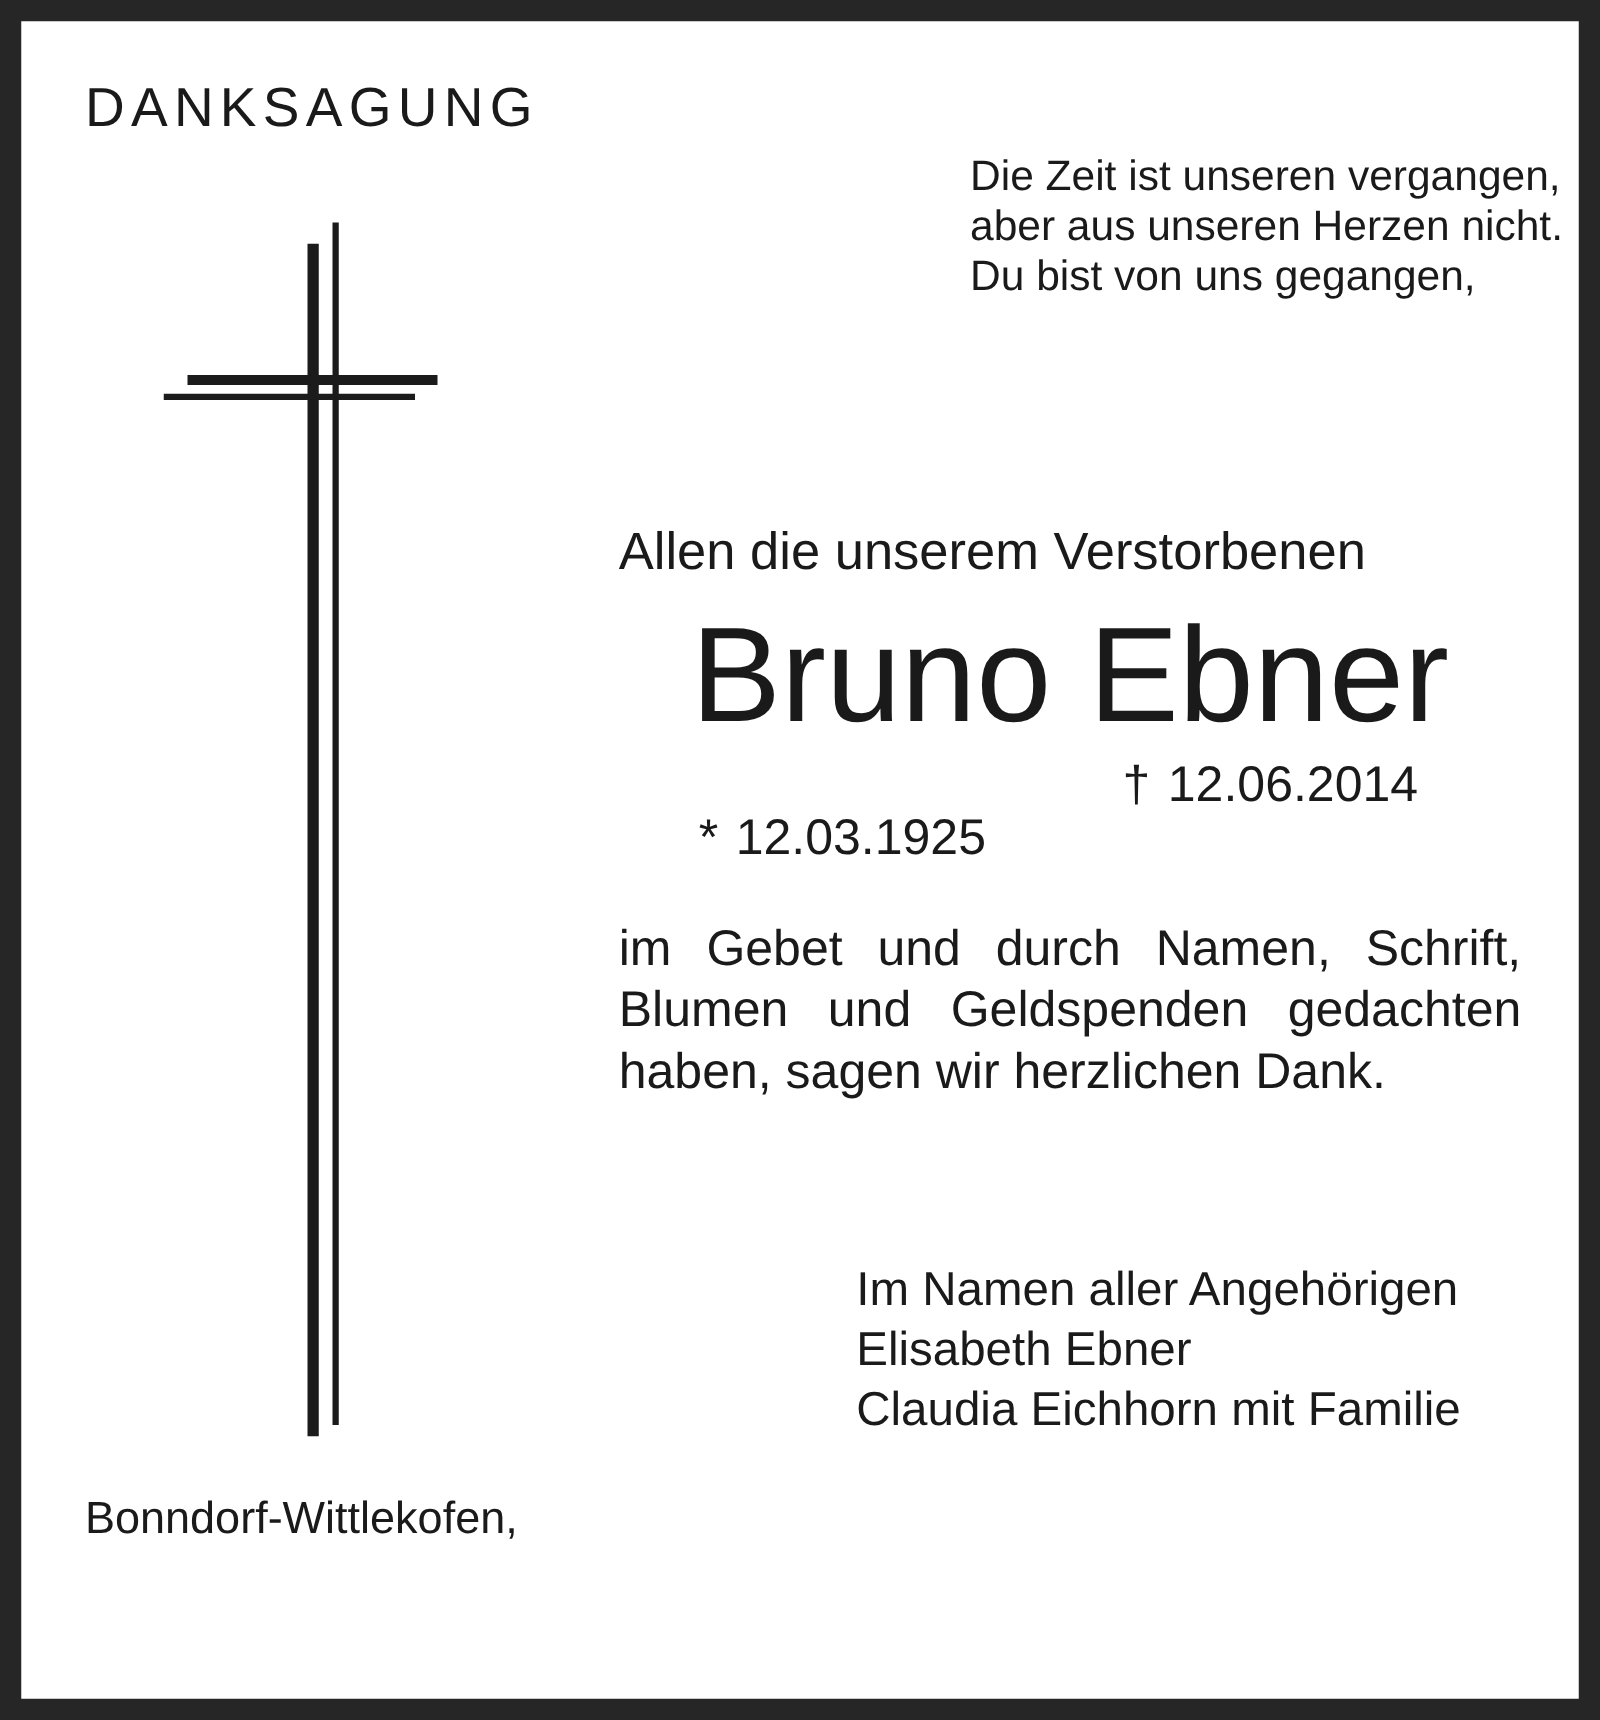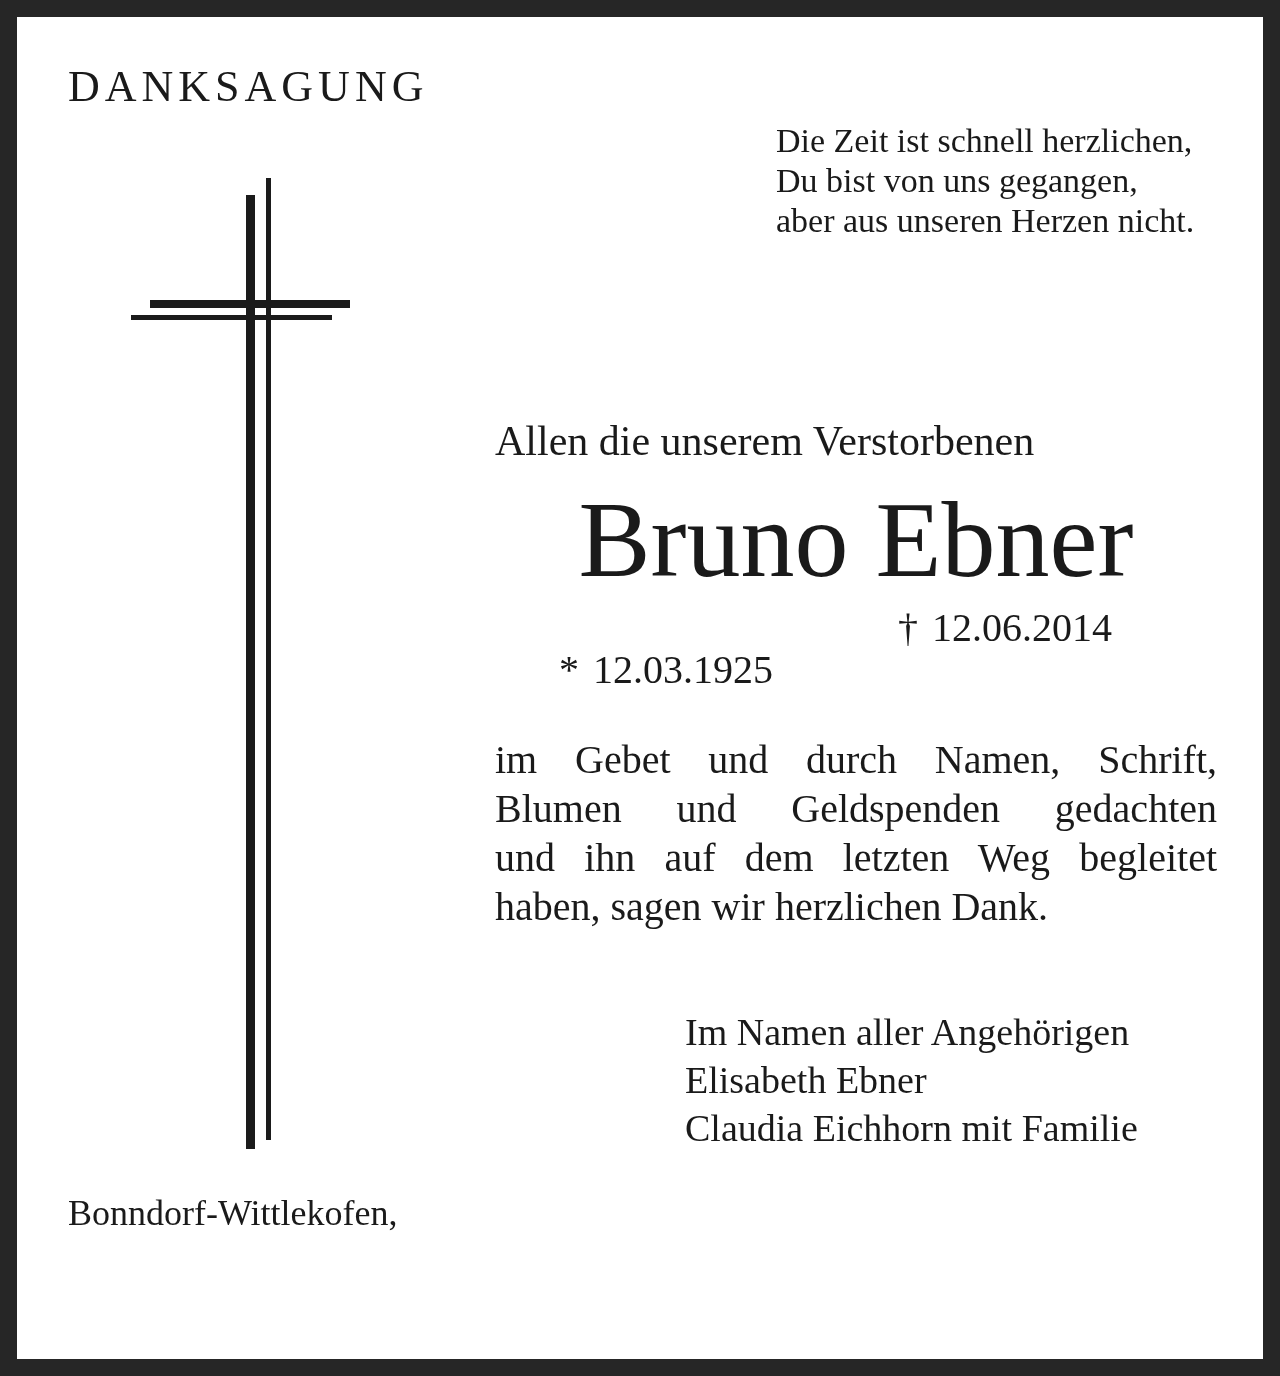--- a/index.html
+++ b/index.html
@@ -7,21 +7,21 @@
     padding: 0;
     background: #ffffff;
   }
   .card {
     position: relative;
     width: 1280px;
     height: 1376px;
     box-sizing: border-box;
     border: 17px solid #262626;
     background: #ffffff;
-    font-family: Liberation Serif, serif;
+    font-family: Liberation Sans, sans-serif;
     color: #1a1a1a;
     overflow: hidden;
   }
   
   .header-title {
     position: absolute;
     left: 51px;
     top: 46px;
     font-size: 44px;
     line-height: 1.1;
@@ -96,23 +96,23 @@
   }
 </style>
 </head>
 <body>
 
 <div class="card">
 
   <div class="header-title">DANKSAGUNG</div>
 
   <div class="poem">
-    <div>Die Zeit ist schnell herzlichen,</div>
+    <div>Die Zeit ist unseren vergangen,</div>
+    <div>aber aus unseren Herzen nicht.</div>
     <div>Du bist von uns gegangen,</div>
-    <div>aber aus unseren Herzen nicht.</div>
   </div>
 
   <div>
     <div class="cross-bar cross-v-thick"></div>
     <div class="cross-bar cross-v-thin"></div>
     <div class="cross-bar cross-h-thick"></div>
     <div class="cross-bar cross-h-thin"></div>
   </div>
 
   <div class="col intro">Allen die unserem Verstorbenen</div>
@@ -124,21 +124,20 @@
       <span class="date-symbol">*</span><span>12.03.1925</span>
     </span>
     <span class="date-death">
       <span class="date-symbol">†</span><span>12.06.2014</span>
     </span>
   </div>
 
   <div class="col thanks">
     <div class="just">im Gebet und durch Namen, Schrift,</div>
     <div class="just">Blumen und Geldspenden gedachten</div>
-    <div class="just">und ihn auf dem letzten Weg begleitet</div>
     <div>haben, sagen wir herzlichen Dank.</div>
   </div>
 
   <div class="signatories">
     <div>Im Namen aller Angehörigen</div>
     <div>Elisabeth Ebner</div>
     <div>Claudia Eichhorn mit Familie</div>
   </div>
 
   <div class="place-date">

